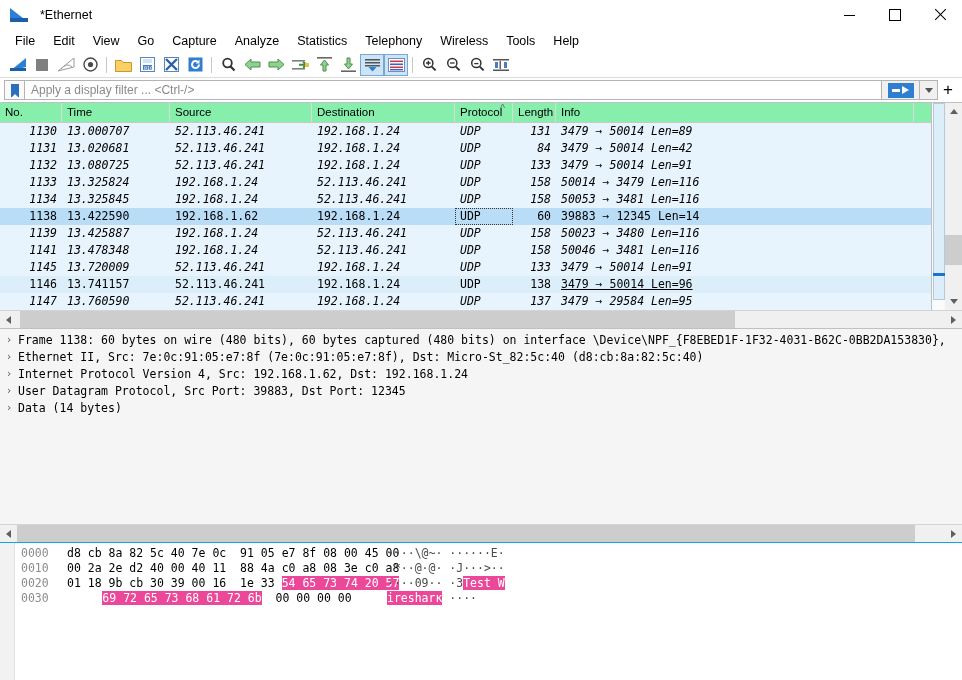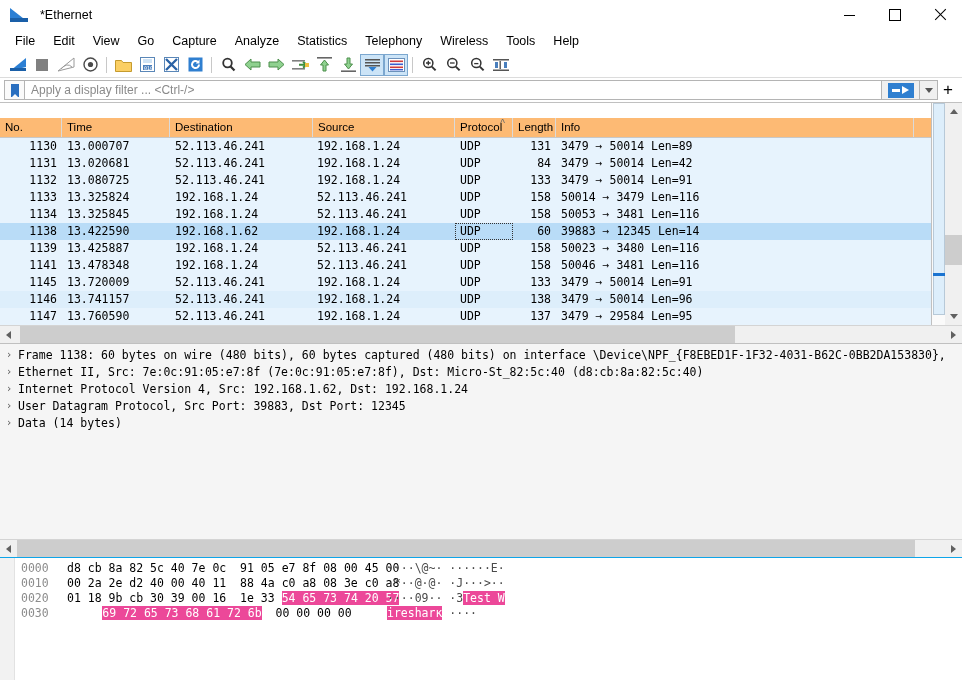--- a/index.html
+++ b/index.html
@@ -54,27 +54,27 @@
   .arrow-w-tail{width:8px;height:3px;background:#fff;}
   .fdrop{width:18px;height:20px;border:1px solid #b4b4b4;border-left:none;background:#f0f0f0;
     display:flex;align-items:center;justify-content:center;box-sizing:border-box;}
   .chev-d{width:0;height:0;border-left:4px solid transparent;border-right:4px solid transparent;border-top:5px solid #555;}
   .fplus{width:20px;height:20px;display:flex;align-items:center;justify-content:center;font-size:17px;color:#000;line-height:0;}
 
   
   .pane-list{flex:0 0 215px;display:flex;flex-direction:column;position:relative;border-top:1px solid #c0c0c0;}
   .plist-body{flex:1;display:flex;overflow:hidden;}
   .plist-main{flex:1;display:flex;flex-direction:column;overflow:hidden;background:#fff;}
-  .col-head{height:19px;flex:0 0 19px;display:flex;background:#fdba74;border-bottom:1px solid #c8c8c8;position:relative;margin-top:15px;}
+  .col-head{height:19px;flex:0 0 19px;display:flex;background:#86efac;border-bottom:1px solid #c8c8c8;position:relative;}
   .ch{font-size:11.5px;color:#000;line-height:19px;padding-left:5px;box-sizing:border-box;
       border-right:1px solid #dadada;position:relative;overflow:hidden;white-space:nowrap;}
   .ch .sortmark{position:absolute;right:7px;top:-4px;font-size:10px;color:#666;}
   .rows{flex:1;overflow:hidden;}
   .row{height:17px;display:flex;font-family:"DejaVu Sans Mono", monospace;font-size:11.5px;line-height:17px;color:#000;}
-  .row.a{background:#e7f3fd;}
+  .row.a{background:#e7f3fd;font-style:italic;}
   .row.b{background:#ddeefb;}
   .row.sel{background:#b9dcf7;}
   .cell{box-sizing:border-box;padding:0 5px;white-space:nowrap;overflow:hidden;}
   .cell.r{text-align:right;}
   .cell.focus{outline:1px dotted #333;outline-offset:-1px;}
 
   
   .pmap{width:13px;flex:0 0 13px;background:#fafafa;border-left:1px solid #c0c0c0;position:relative;}
   .pmap-fill{position:absolute;left:1px;right:0;top:0;bottom:10px;background:#ddeefb;border:1px solid #b7c9d8;box-sizing:border-box;}
   .pmap-mark{position:absolute;left:1px;right:0;height:3px;background:#1a73d0;}
@@ -305,22 +305,22 @@
       </div>
     <div class="fplus">+</div>
   </div>
 
   <div class="pane-list">
     <div class="plist-body">
       <div class="plist-main">
         <div class="col-head">
           <div class="ch" style="width:62px">No.</div>
           <div class="ch" style="width:108px">Time</div>
+          <div class="ch" style="width:142px">Source</div>
           <div class="ch" style="width:143px">Destination</div>
-          <div class="ch" style="width:142px">Source</div>
           <div class="ch" style="width:58px"><span>Protocol</span><span class="sortmark">^</span></div>
           <div class="ch" style="width:43px">Length</div>
           <div class="ch" style="width:358px">Info</div>
         </div>
         <div class="rows" id="packet-rows">
             <div class="row a">
               <div class="cell r" style="width: 62px;">1130</div>
               <div class="cell" style="width: 108px;">13.000707</div>
               <div class="cell" style="width: 142px;">52.113.46.241</div>
               <div class="cell" style="width: 143px;">192.168.1.24</div>
@@ -400,21 +400,21 @@
               <div class="cell r" style="width: 43px;">133</div>
               <div class="cell" style="width: 358px;">3479 → 50014 Len=91</div>
             </div>
             <div class="row b">
               <div class="cell r" style="width: 62px;">1146</div>
               <div class="cell" style="width: 108px;">13.741157</div>
               <div class="cell" style="width: 142px;">52.113.46.241</div>
               <div class="cell" style="width: 143px;">192.168.1.24</div>
               <div class="cell" style="width: 58px;">UDP</div>
               <div class="cell r" style="width: 43px;">138</div>
-              <div class="cell" style="width: 358px;">3479 → 50014 Len=96</div>
+              <div class="cell" style="width: 358px; text-decoration: underline;">3479 → 50014 Len=96</div>
             </div>
             <div class="row a">
               <div class="cell r" style="width: 62px;">1147</div>
               <div class="cell" style="width: 108px;">13.760590</div>
               <div class="cell" style="width: 142px;">52.113.46.241</div>
               <div class="cell" style="width: 143px;">192.168.1.24</div>
               <div class="cell" style="width: 58px;">UDP</div>
               <div class="cell r" style="width: 43px;">137</div>
               <div class="cell" style="width: 358px;">3479 → 29584 Len=95</div>
             </div>

